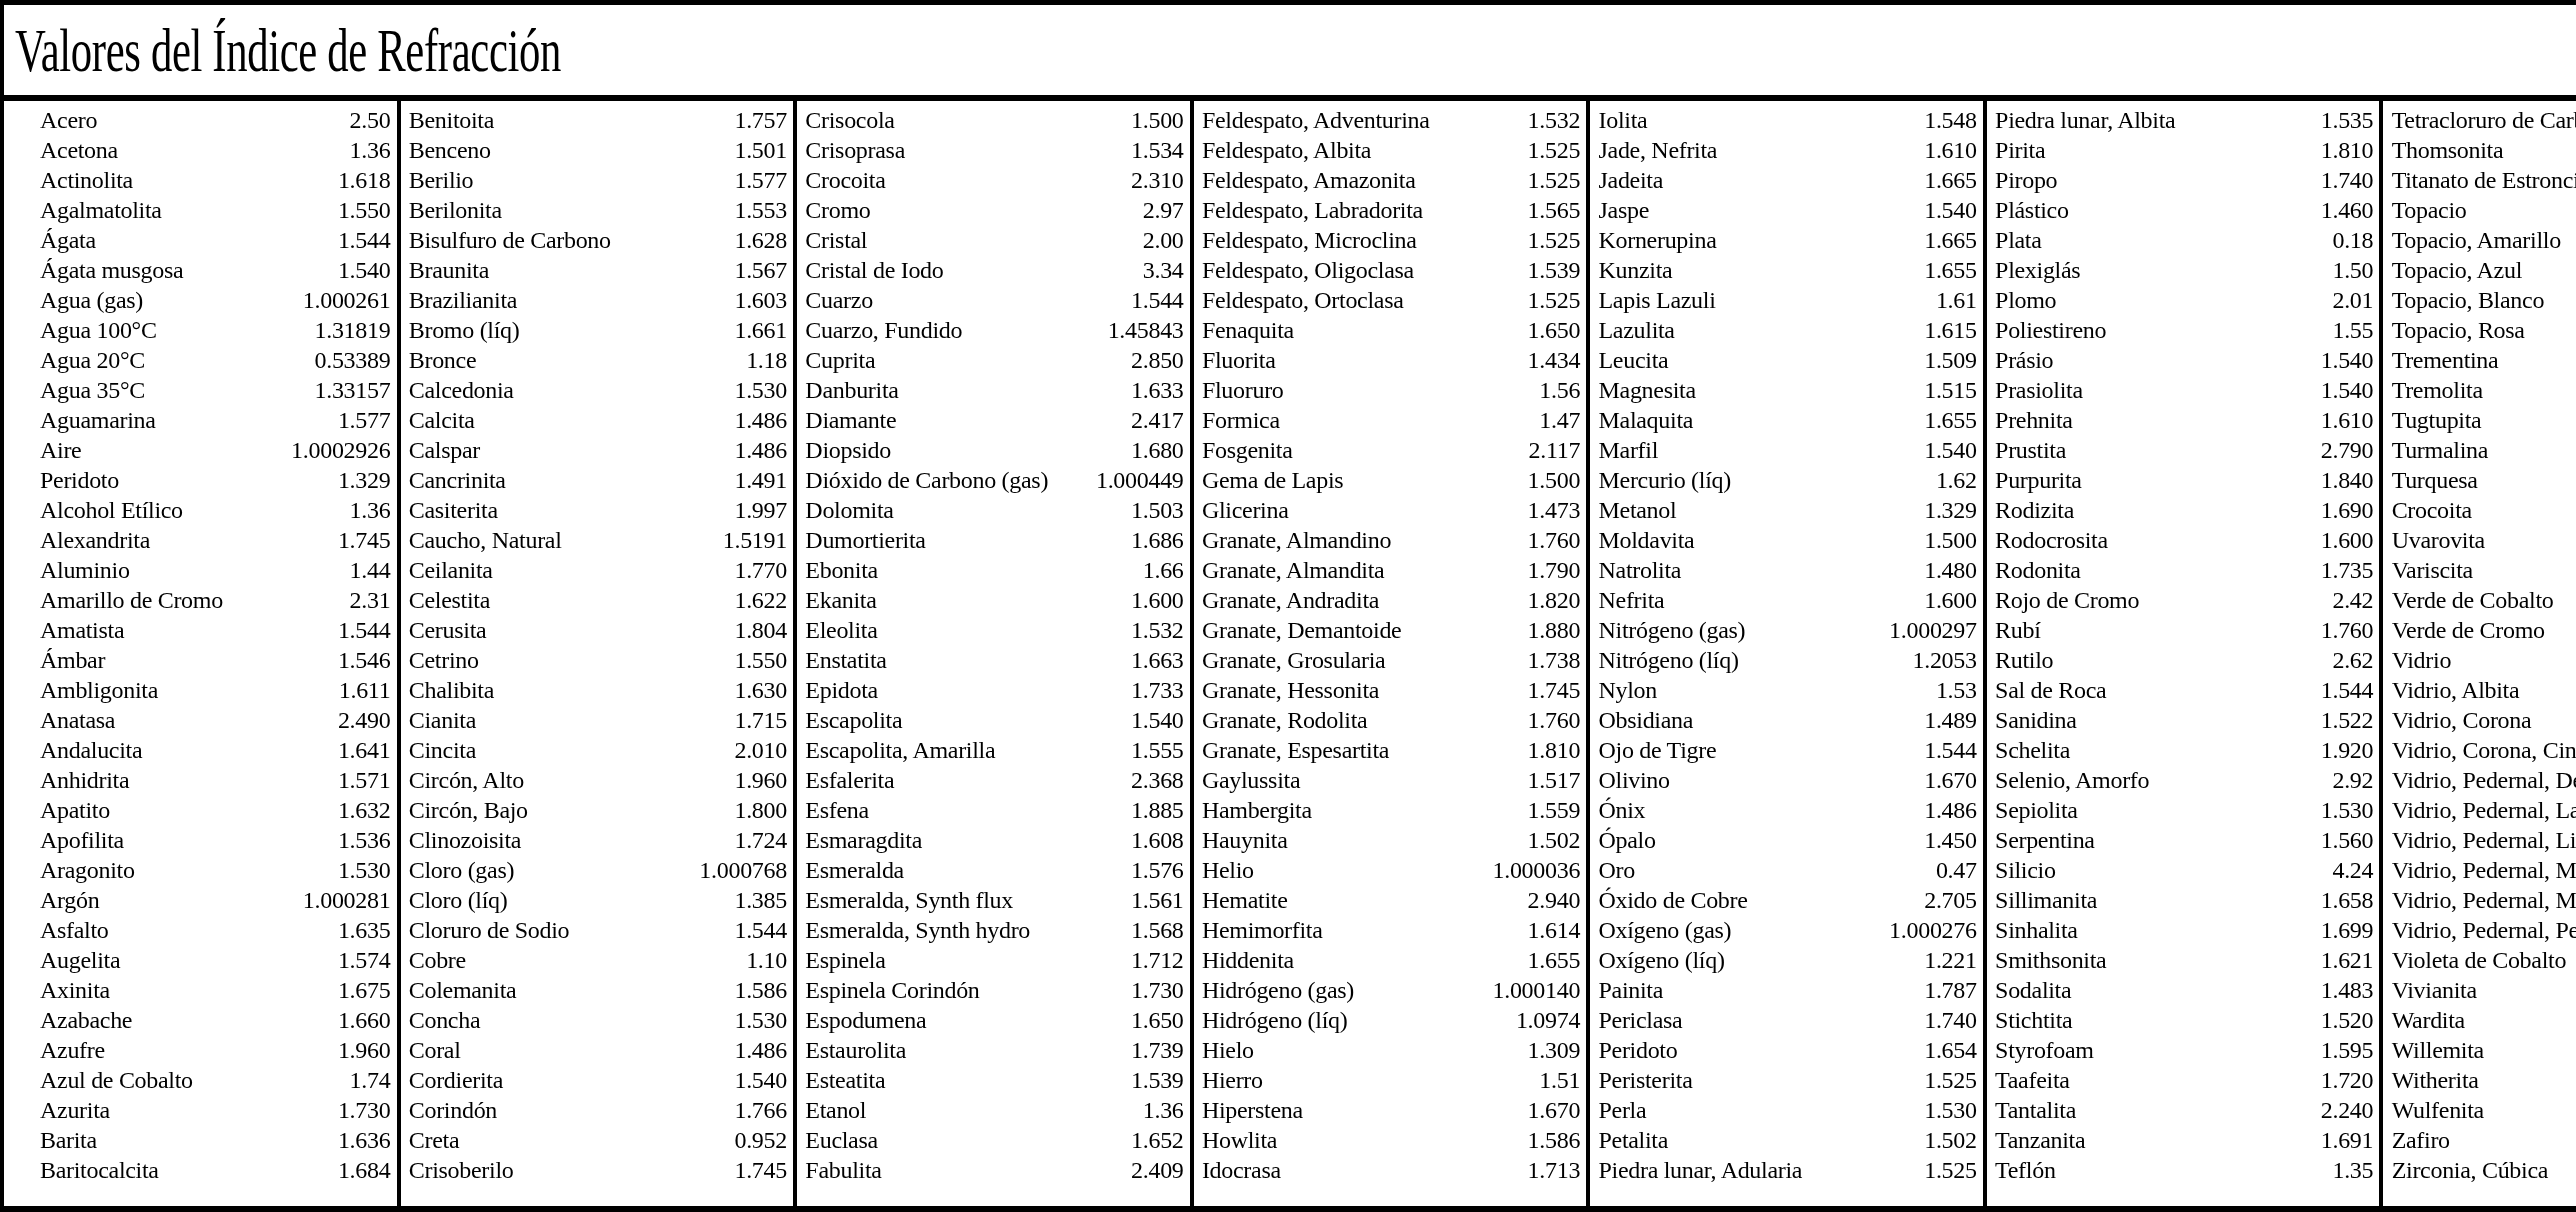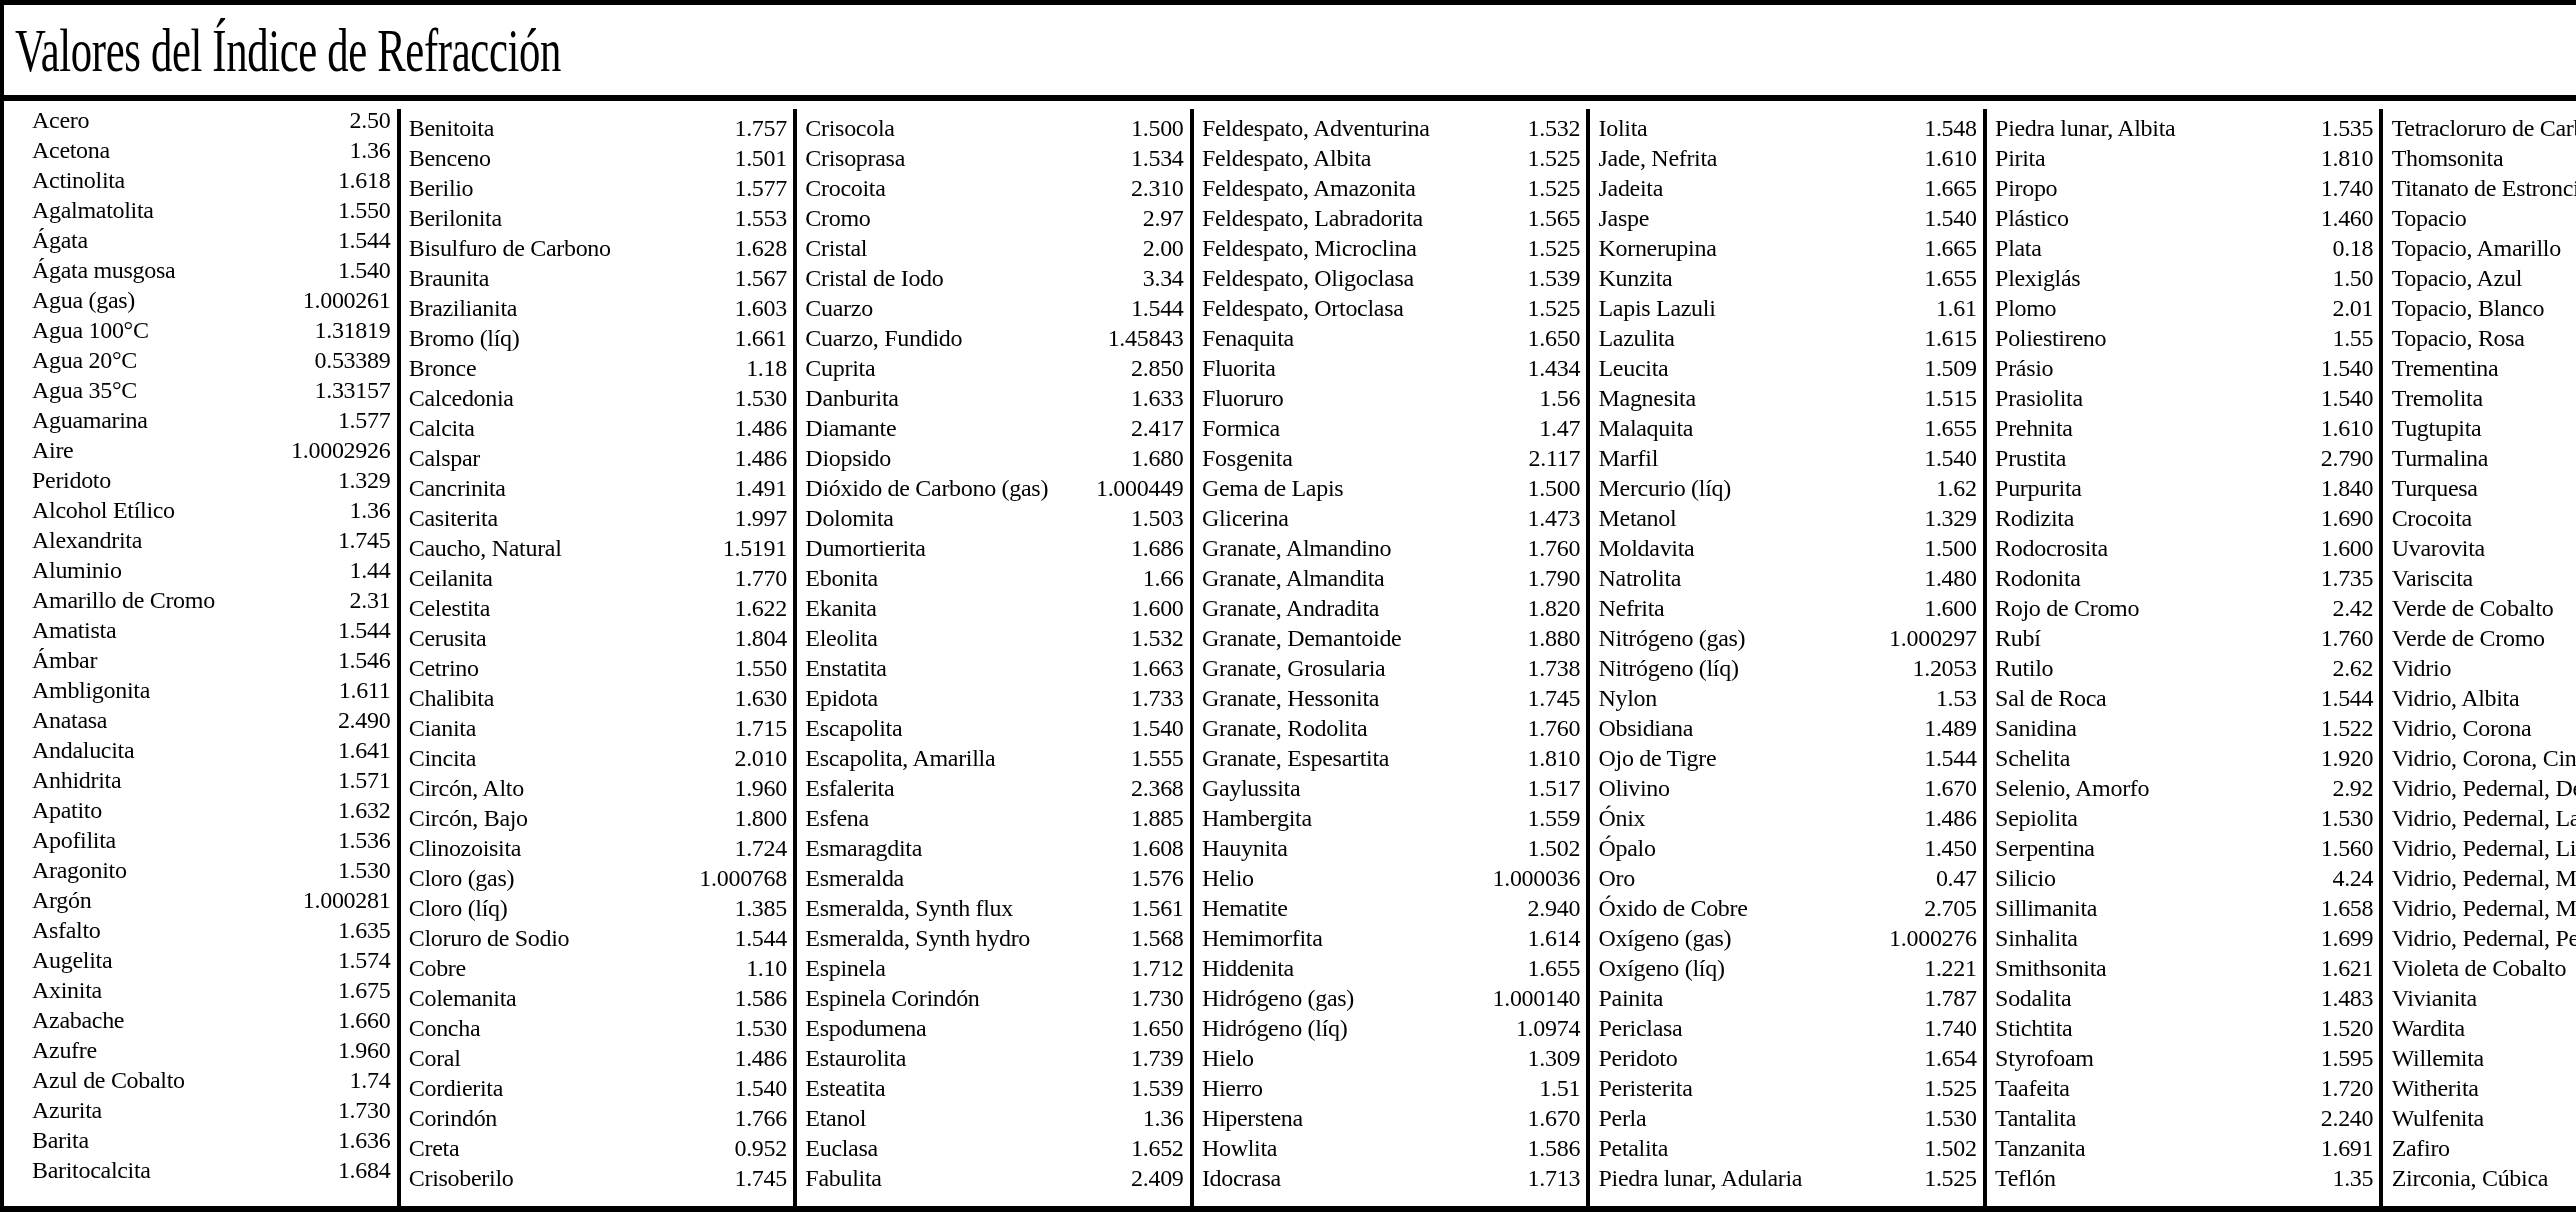--- a/index.html
+++ b/index.html
@@ -50,33 +50,32 @@
     overflow: hidden;
   }
   .col {
     flex: 1 1 0;
     box-sizing: border-box;
     padding-top: 4.1px;
     overflow: hidden;
   }
   .col + .col {
     border-left: 4.1px solid #000;
-    margin-top: 8px;
   }
   .row {
     display: flex;
     justify-content: space-between;
     align-items: center;
     height: 30px;
     box-sizing: border-box;
     padding: 0 6.2px 0 8.2px;
     gap: 4.1px;
   }
   .col.first .row {
-    padding-left: 28px;
+    padding-left: 36px;
   }
   .name, .value {
     font-size: 24px;
     line-height: 1;
     white-space: nowrap;
     letter-spacing: -0.3px;
   }
   .value {
     text-align: right;
   }

